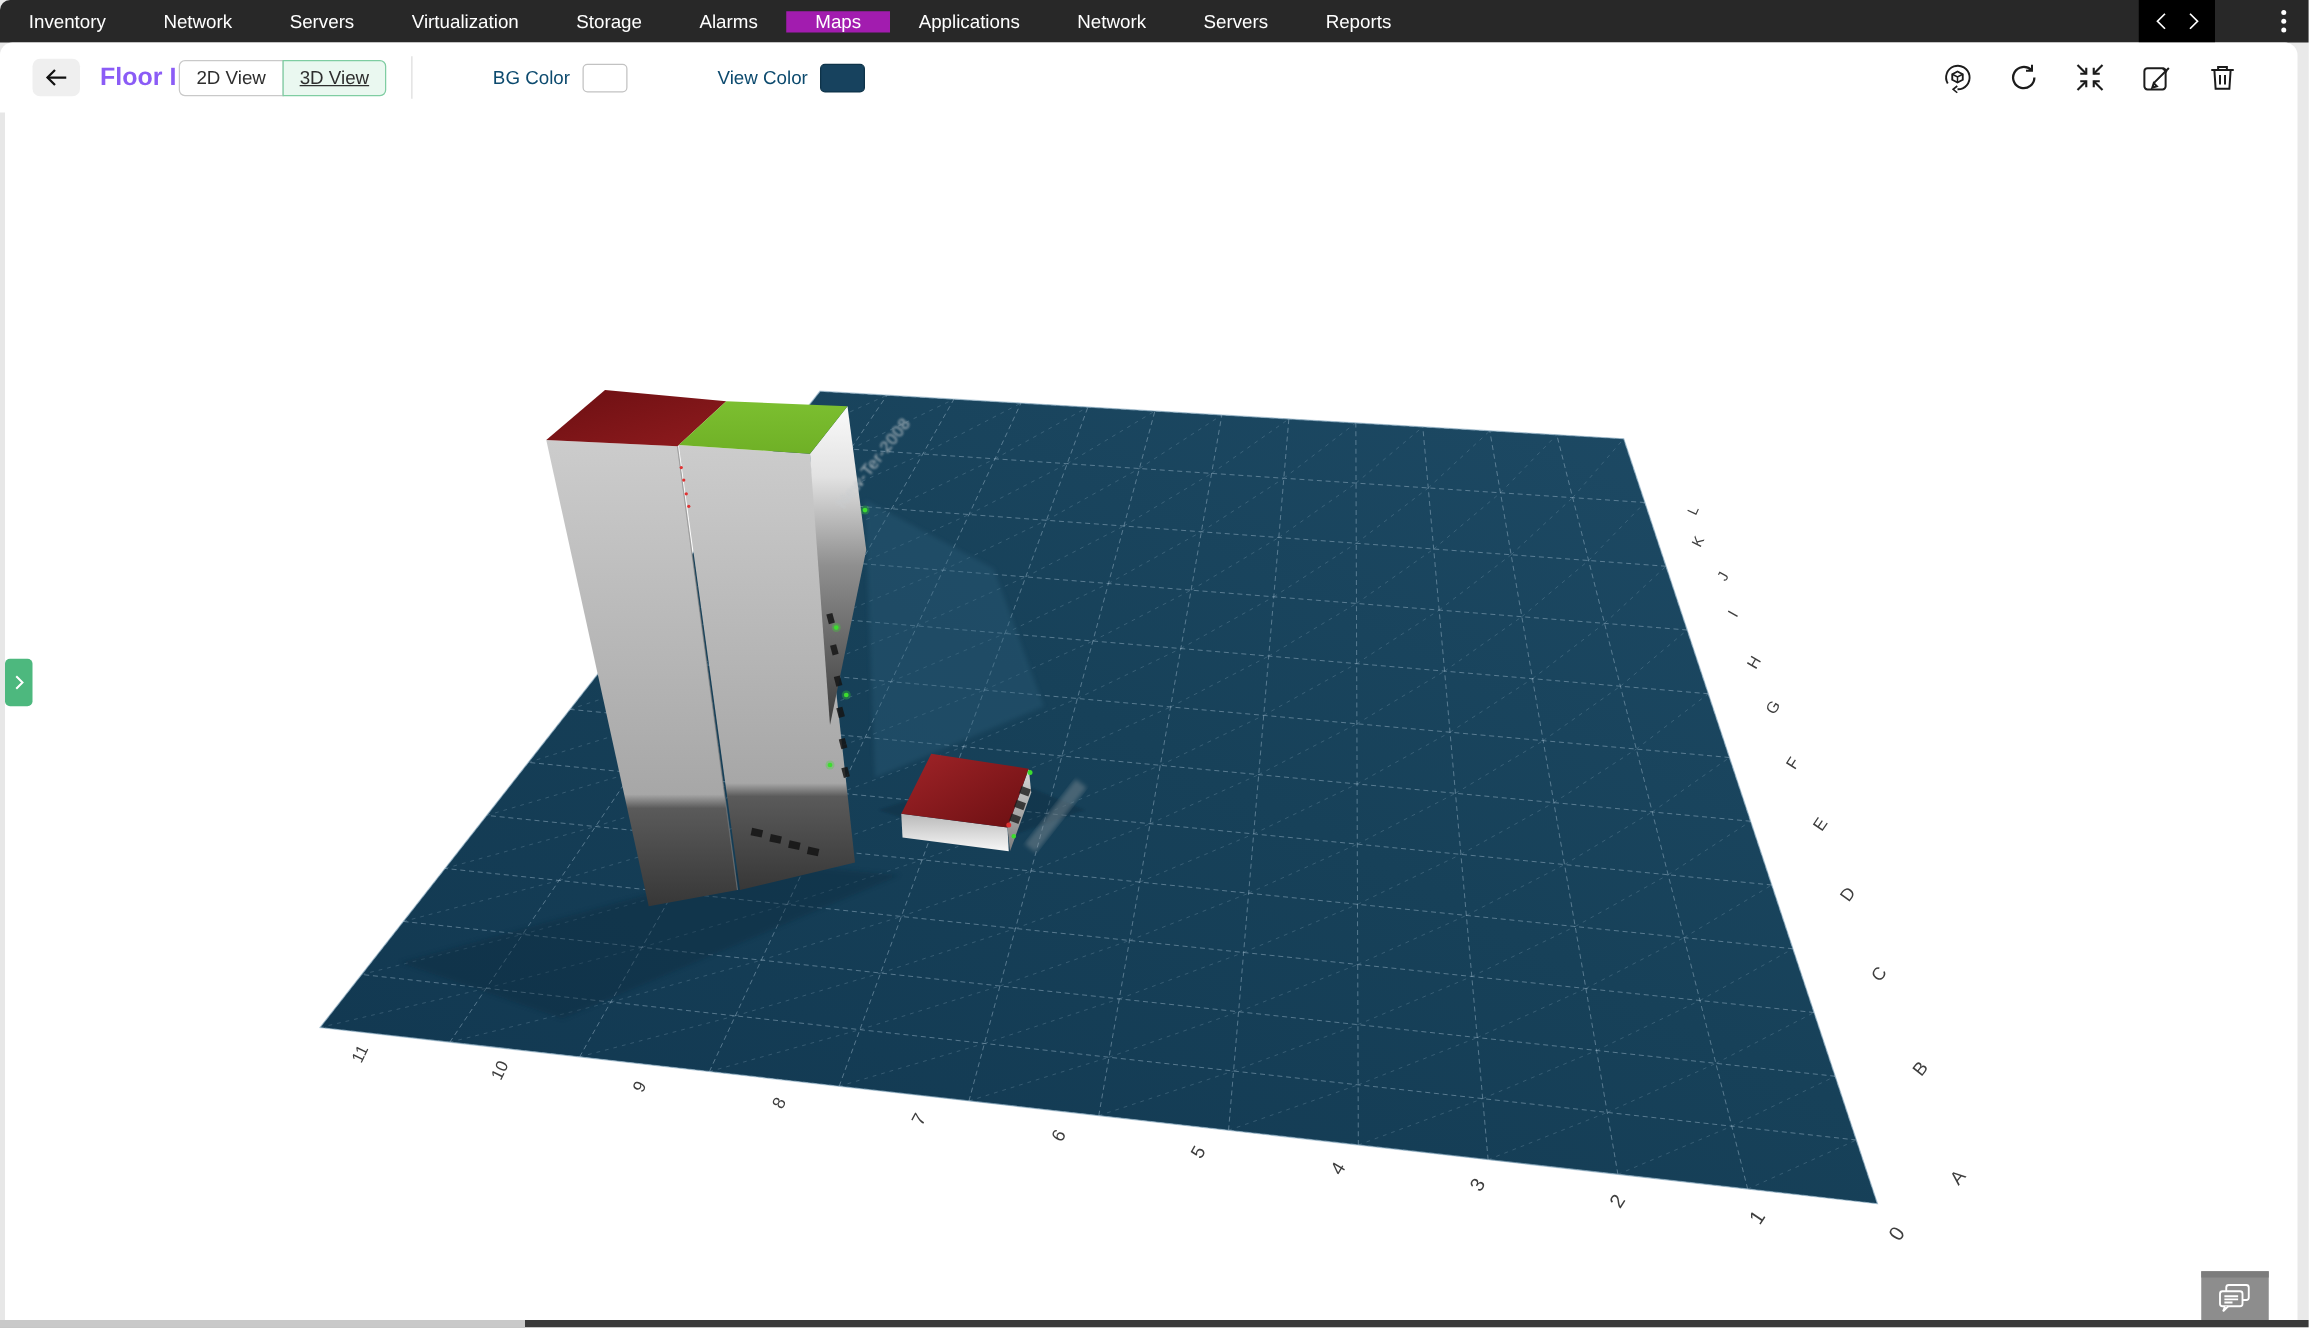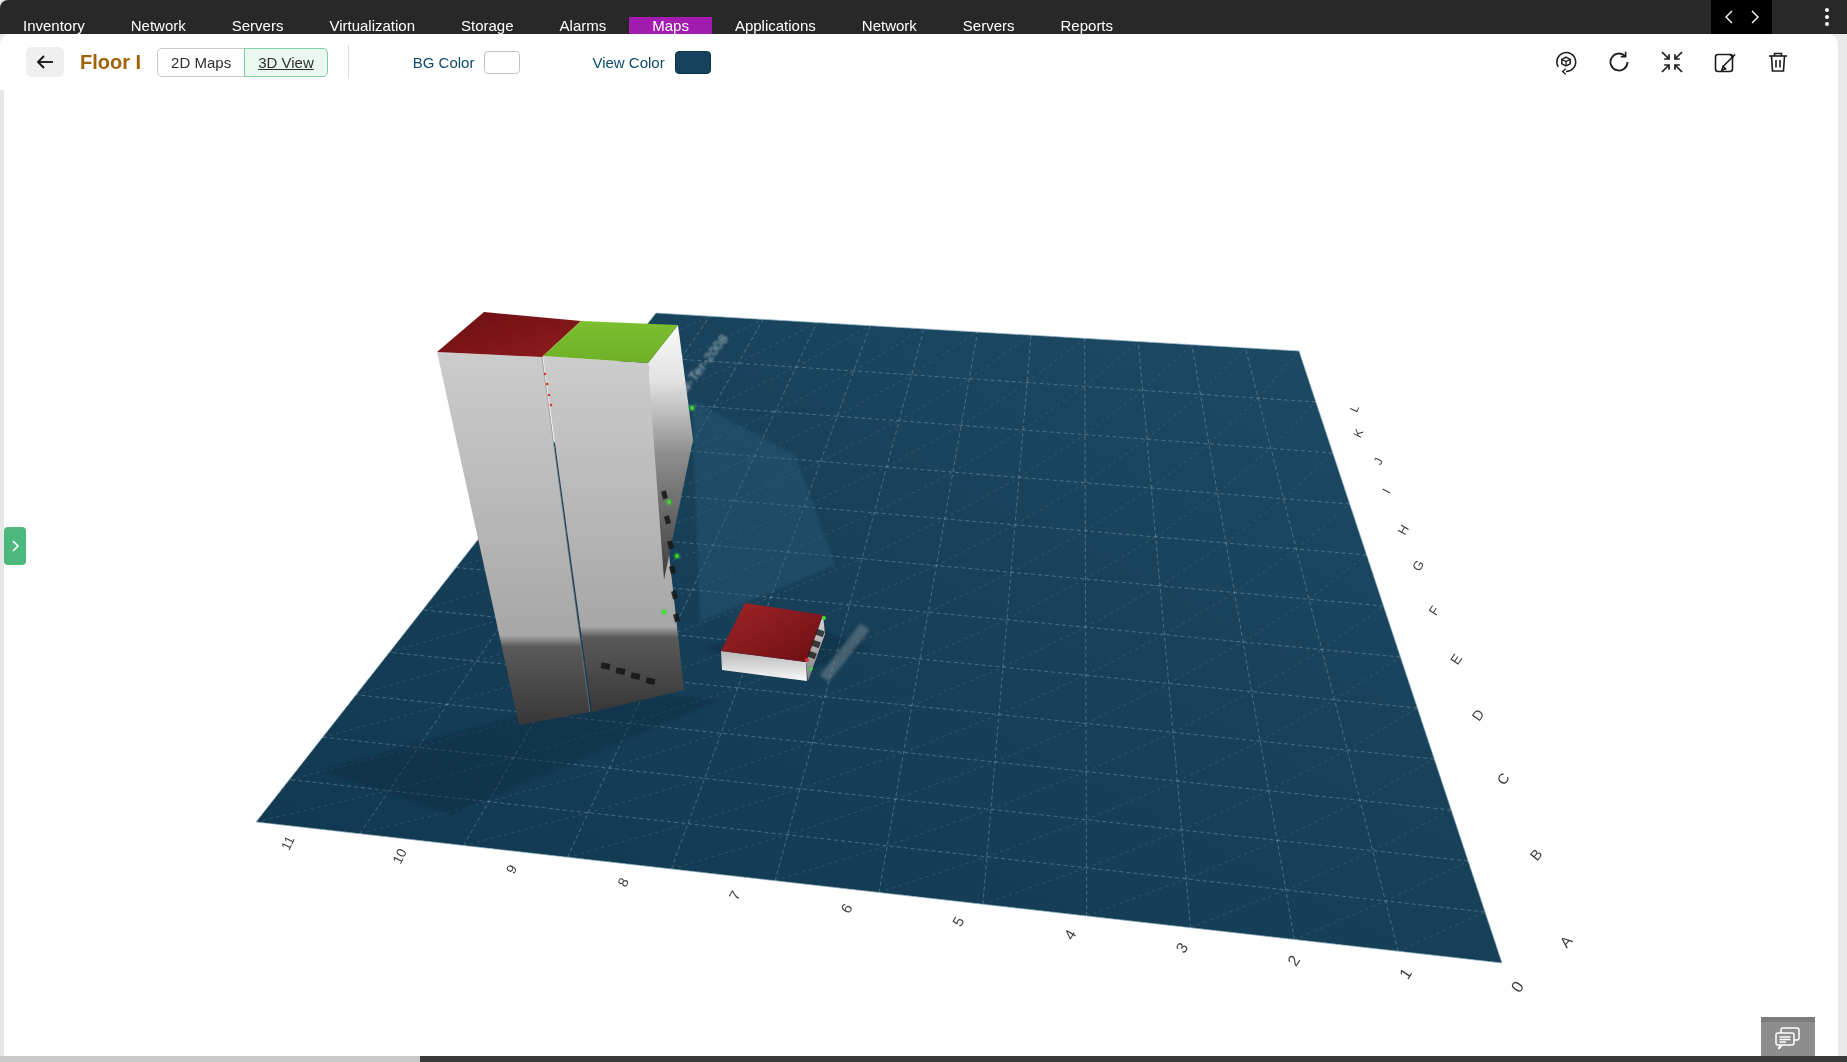--- a/index.html
+++ b/index.html
@@ -2,40 +2,40 @@
 <html><head>
 <meta charset="utf-8">
 <style>
   html,body{margin:0;padding:0;}
   body{width:1847px;height:1062px;overflow:hidden;background:#e9e9e9;
        font-family:"Liberation Sans", sans-serif;}
   .app{position:relative;width:1847px;height:1062px;overflow:hidden;}
 
   
   .topnav{position:absolute;left:0;top:0;width:1847px;height:34px;background:#282828;
-          display:flex;align-items:flex-end;border-radius:8px 0 0 0;}
+          display:flex;align-items:center;border-radius:8px 0 0 0;}
   .topnav .items{display:flex;align-items:stretch;padding-left:0;}
   .nav-item{color:#fff;font-size:15px;display:flex;align-items:center;
             padding:0 23px;cursor:pointer;white-space:nowrap;}
   .nav-item.active{font-weight:400;}
   .nav-pager{position:absolute;right:75px;top:0;width:61px;height:34px;background:#000;
              display:flex;align-items:center;justify-content:center;gap:16px;}
   .nav-pager svg{display:block;}
   .kebab{position:absolute;right:8px;top:0;width:24px;height:34px;display:flex;
          flex-direction:column;align-items:center;justify-content:center;gap:3px;cursor:pointer;}
   .kebab i{width:4px;height:4px;border-radius:50%;background:#fff;display:block;}
 
   
   .panel{position:absolute;left:0;top:34px;width:1838px;height:1022px;background:#fff;
          border-radius:10px 10px 0 0;}
   .toolbar{position:absolute;left:0;top:0;width:100%;height:56px;display:flex;align-items:center;
            padding-left:26px;box-sizing:border-box;}
   .back-btn{width:38px;height:30px;background:#efefef;border:none;border-radius:6px;
             display:flex;align-items:center;justify-content:center;cursor:pointer;margin-right:16px;}
-  .page-title{font-size:20px;font-weight:bold;color:#a16207;margin-right:16px;}
+  .page-title{font-size:20px;font-weight:bold;color:#8b5cf6;margin-right:2px;}
   .toggle{display:flex;}
   .toggle button{height:29px;font-size:15px;padding:0 13px;background:#fff;color:#2e2e2e;
                  border:1px solid #c9c9c9;cursor:pointer;font-family:inherit;}
   .toggle .t-left{border-radius:5px 0 0 5px;}
   .toggle .t-right{border-radius:0 5px 5px 0;margin-left:-1px;}
   .toggle .selected{background:#eaf8f0;border-color:#7fcda2;position:relative;z-index:1;text-decoration:underline;}
   .vdiv{width:1px;height:34px;background:#ddd;margin:0 20px;}
   .clr-label{font-size:15px;color:#0c4a6e;margin-left:44px;}
   .swatch{width:34px;height:21px;border-radius:4px;border:1px solid #c2c2c2;
           margin-left:10px;margin-right:28px;cursor:pointer;}
@@ -98,21 +98,21 @@
   <div class="panel" data-interactable="false">
     <div class="toolbar" data-interactable="false">
       <button class="back-btn" data-interactable="true">
         <svg width="20" height="16" viewBox="0 0 20 16" data-interactable="false">
           <line x1="18" y1="8" x2="3" y2="8" stroke="#111" stroke-width="1.8"></line>
           <polyline points="9,2 3,8 9,14" fill="none" stroke="#111" stroke-width="1.8"></polyline>
         </svg>
       </button>
       <span class="page-title" data-interactable="false">Floor I</span>
       <div class="toggle" data-interactable="false">
-        <button class="t-left" data-interactable="true">2D Maps</button>
+        <button class="t-left" data-interactable="true">2D View</button>
         <button class="t-right selected" data-interactable="true">3D View</button>
       </div>
       <div class="vdiv" data-interactable="false"></div>
       <span class="clr-label" data-interactable="false">BG Color</span>
       <span class="swatch" id="bg-swatch" data-interactable="true" style="background: rgb(255, 255, 255);"></span>
       <span class="clr-label" data-interactable="false">View Color</span>
       <span class="swatch" id="tile-swatch" data-interactable="true" style="background: rgb(23, 66, 94); border-color: rgb(14, 51, 73);"></span>
 
       <div class="tb-actions" data-interactable="false">
         <button data-interactable="true">

